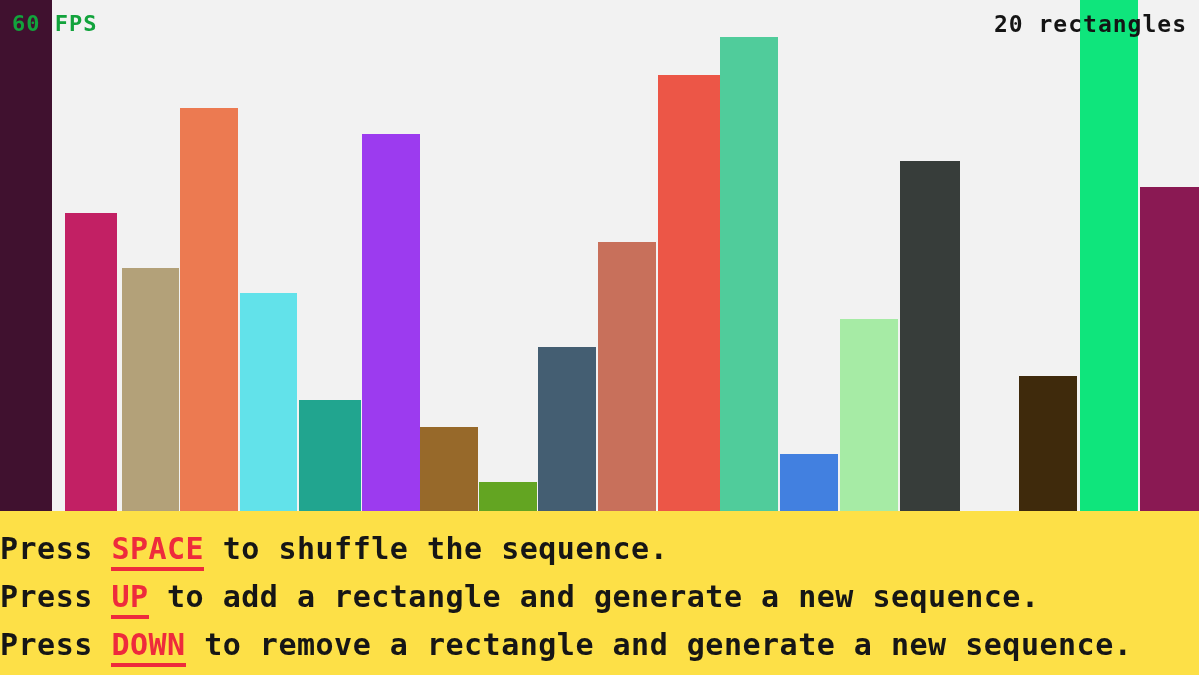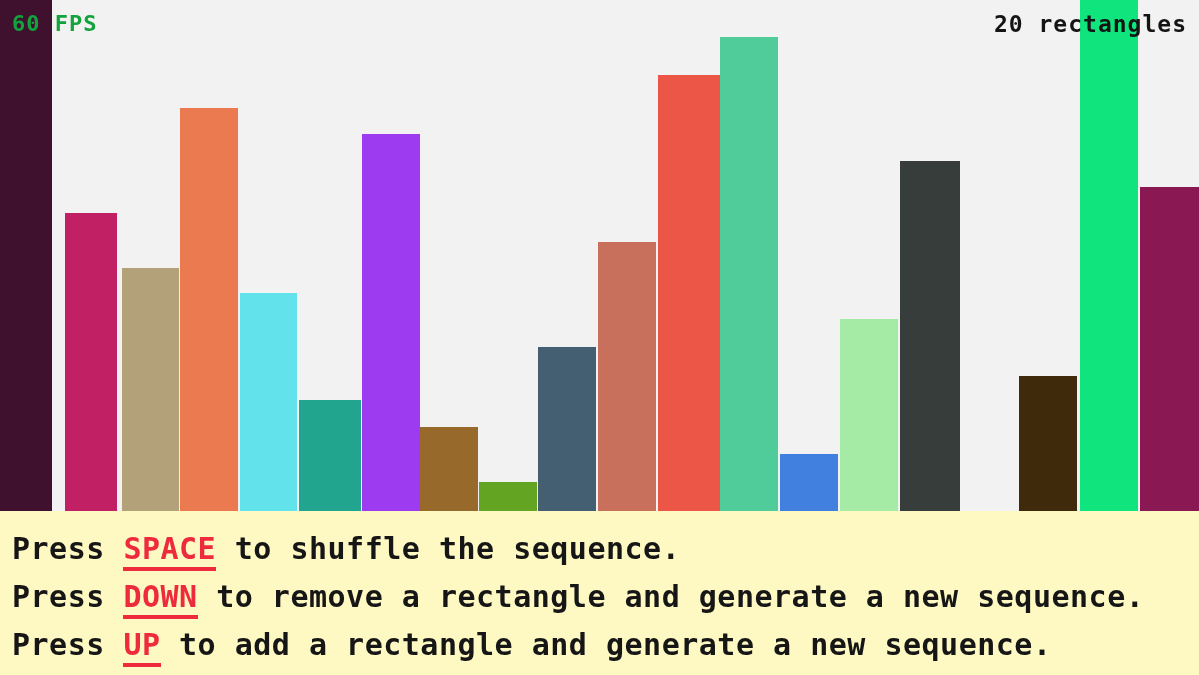--- a/index.html
+++ b/index.html
@@ -57,22 +57,22 @@
     white-space: pre;
   }
 
   
   #instructions {
     position: absolute;
     left: 0;
     top: 511px;
     width: 1199px;
     height: 164px;
-    background: #fef9c3;
-    padding: 14px 0 0 12px;
+    background: #fde047;
+    padding: 14px 0 0 0;
     box-sizing: border-box;
   }
   .instruction-line {
     font-size: 30px;
     line-height: 48px;
     color: #161616;
     font-weight: 700;
     letter-spacing: 0.5px;
     white-space: pre;
   }
@@ -107,17 +107,17 @@
       <div class="bar" style="left: 1019px; width: 58px; height: 135px; background: rgb(63, 42, 12);"></div>
       <div class="bar" style="left: 1080px; width: 58px; height: 511px; background: rgb(15, 229, 124);"></div>
       <div class="bar" style="left: 1140px; width: 59px; height: 324px; background: rgb(138, 25, 83);"></div>
     </div>
 
   <div id="fps-counter">60 FPS</div>
   <div id="rect-count">20 rectangles</div>
 
   <div id="instructions">
       <div class="instruction-line"><span>Press </span><span class="key" style="color: rgb(238, 43, 60); border-bottom-color: rgb(238, 43, 60);">SPACE</span><span> to shuffle the sequence.</span></div>
+      <div class="instruction-line"><span>Press </span><span class="key" style="color: rgb(238, 43, 60); border-bottom-color: rgb(238, 43, 60);">UP</span><span> to add a rectangle and generate a new sequence.</span></div>
       <div class="instruction-line"><span>Press </span><span class="key" style="color: rgb(238, 43, 60); border-bottom-color: rgb(238, 43, 60);">DOWN</span><span> to remove a rectangle and generate a new sequence.</span></div>
-      <div class="instruction-line"><span>Press </span><span class="key" style="color: rgb(238, 43, 60); border-bottom-color: rgb(238, 43, 60);">UP</span><span> to add a rectangle and generate a new sequence.</span></div>
     </div>
 
 </div>
 
 </body></html>

